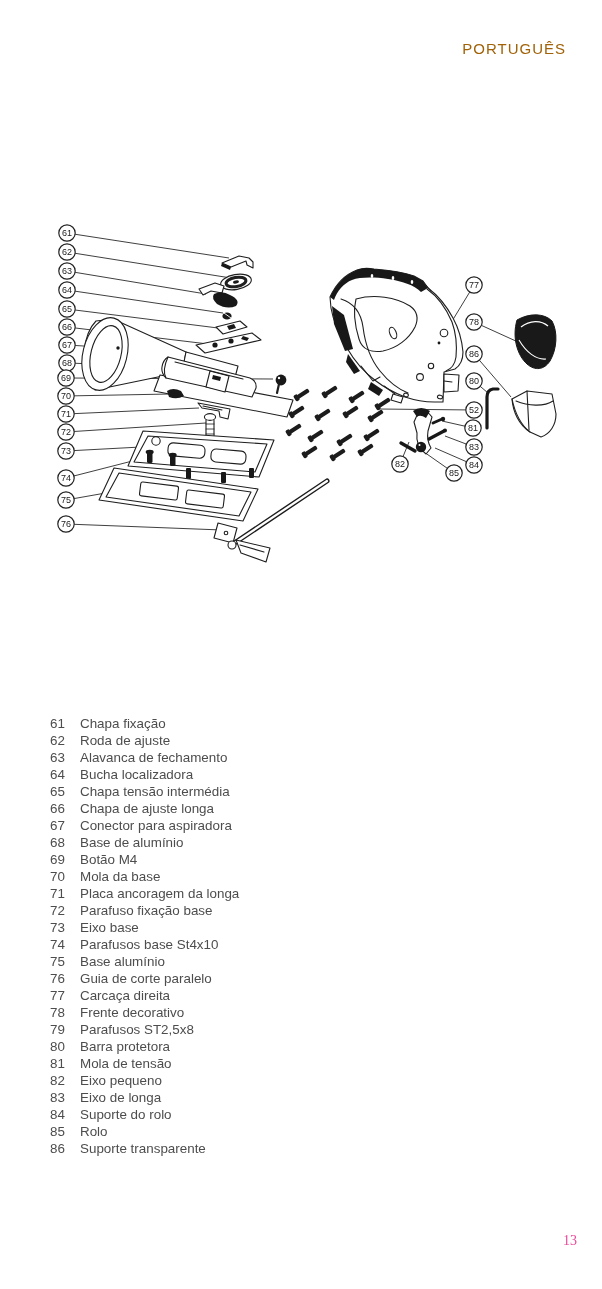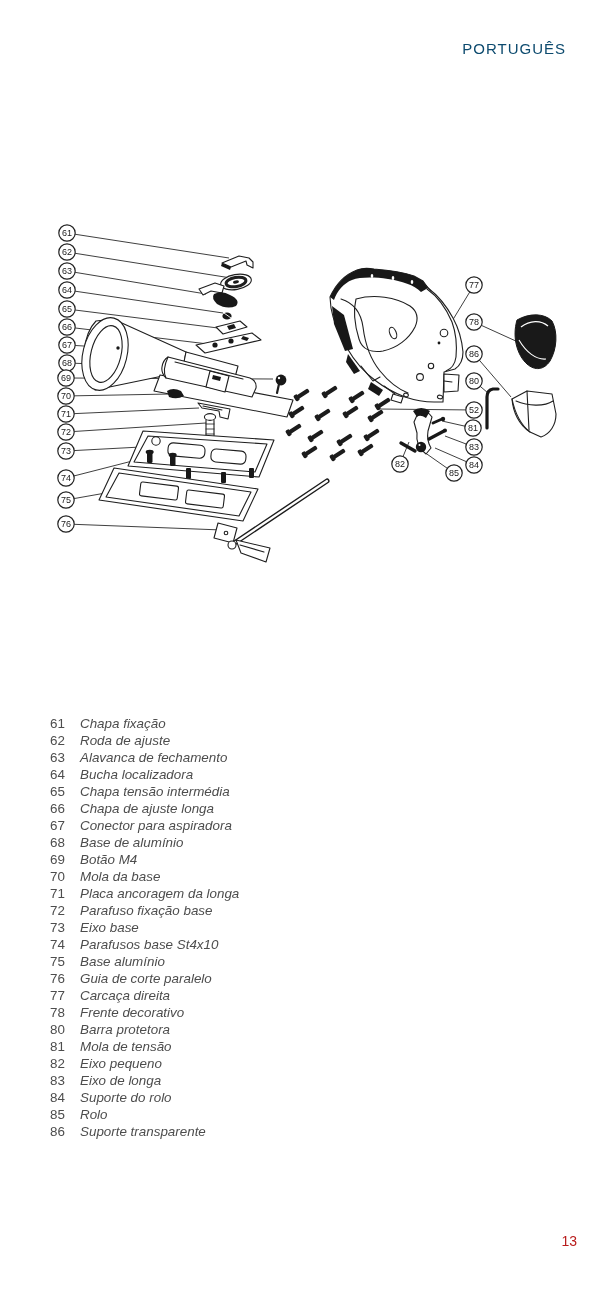--- a/index.html
+++ b/index.html
@@ -2,34 +2,34 @@
 <html><head>
 <meta charset="utf-8">
 <style>
   html,body{margin:0;padding:0;}
   body{
     width:602px;height:1289px;position:relative;background:#ffffff;
     font-family:"Liberation Sans", sans-serif;overflow:hidden;
   }
   .lang-header{
     position:absolute;top:40px;right:36px;
-    font-size:15px;letter-spacing:1px;color:#0c4a6e;font-weight:400;
+    font-size:15px;letter-spacing:1px;color:#a16207;font-weight:400;
   }
   .page-number{
     position:absolute;top:1233px;right:25px;
-    font-size:14px;color:#b91c1c;
+    font-size:14px;color:#ec4899;font-family:Liberation Serif, serif;
   }
   #diagram-svg{position:absolute;left:0;top:0;}
   .parts-list{
     position:absolute;left:50px;top:715px;width:340px;
     font-size:13.4px;color:#4d4d4d;
   }
   .part-row{display:flex;line-height:17px;white-space:nowrap;}
   .part-num{width:30px;flex:0 0 30px;}
-  .part-name{flex:1;font-style:italic;}
+  .part-name{flex:1;}
   
   .ln{stroke:#1f1f1f;stroke-width:1.1;fill:none;stroke-linejoin:round;stroke-linecap:round;}
   .lnw{stroke:#1f1f1f;stroke-width:1.1;fill:#ffffff;stroke-linejoin:round;stroke-linecap:round;}
   .blk{fill:#181818;stroke:none;}
   .leader{stroke:#2a2a2a;stroke-width:0.9;fill:none;}
   .callout-circle{fill:#ffffff;stroke:#222222;stroke-width:1.2;}
   .callout-text{font-family:"Liberation Sans",sans-serif;font-size:9px;fill:#222222;text-anchor:middle;}
 </style>
 </head>
 <body>
@@ -431,20 +431,24 @@
     </div>
     <div class="part-row">
       <span class="part-num">77</span>
       <span class="part-name">Carcaça direita</span>
     </div>
     <div class="part-row">
       <span class="part-num">78</span>
       <span class="part-name">Frente decorativo</span>
     </div>
     <div class="part-row">
+      <span class="part-num">79</span>
+      <span class="part-name">Parafusos ST2,5x8</span>
+    </div>
+    <div class="part-row">
       <span class="part-num">80</span>
       <span class="part-name">Barra protetora</span>
     </div>
     <div class="part-row">
       <span class="part-num">81</span>
       <span class="part-name">Mola de tensão</span>
     </div>
     <div class="part-row">
       <span class="part-num">82</span>
       <span class="part-name">Eixo pequeno</span>

